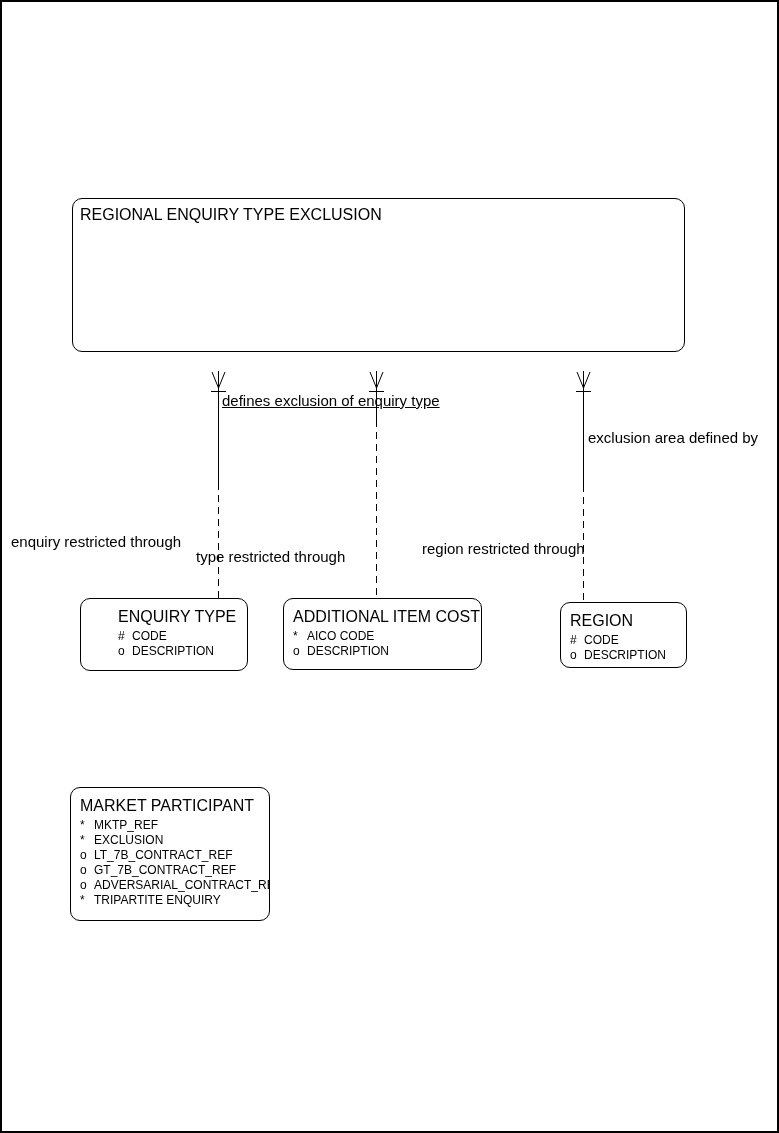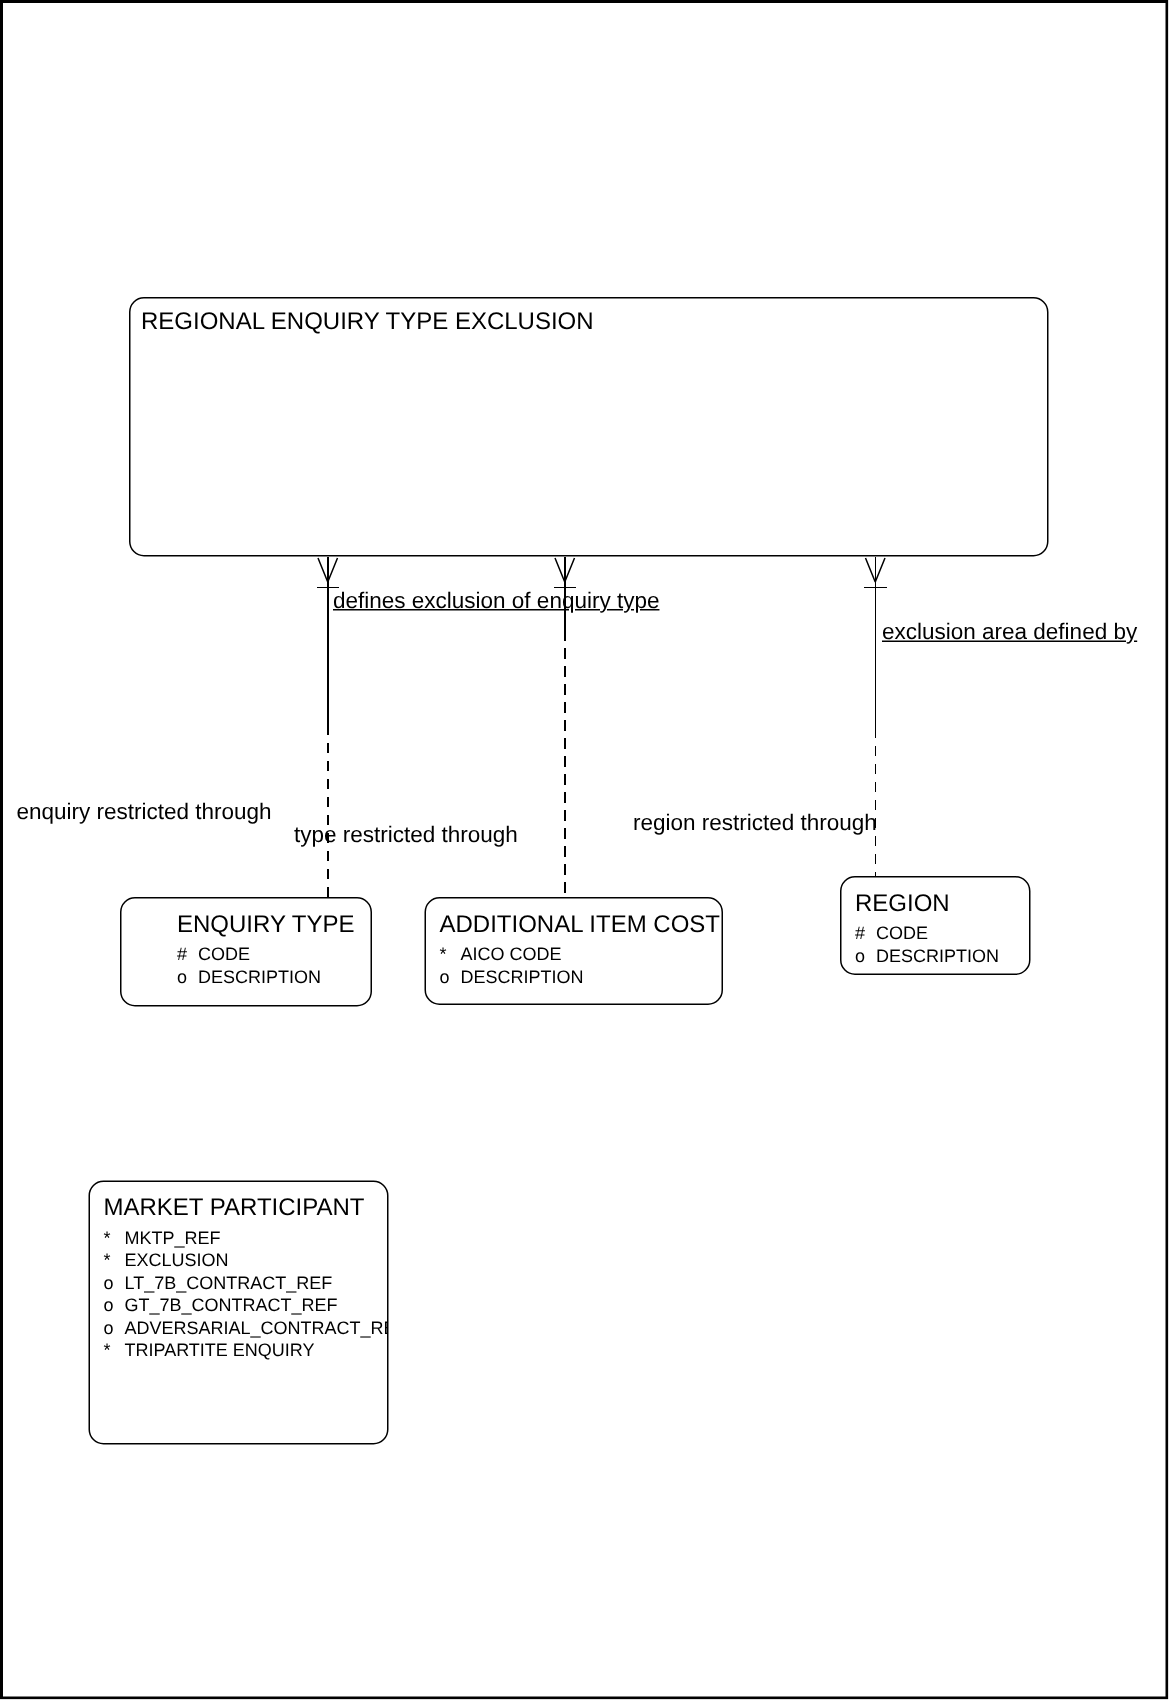--- a/index.html
+++ b/index.html
@@ -52,26 +52,26 @@
     <g stroke="#000" fill="none" stroke-width="1">
       <path d="M583.5,371 V485" shape-rendering="crispEdges"></path>
       <path d="M583.5,485 V602" stroke-dasharray="7 5" shape-rendering="crispEdges"></path>
       <g>
         <path d="M577,372 L583.5,388 M590,372 L583.5,388"></path>
         <path d="M576,391.5 H591" shape-rendering="crispEdges"></path>
       </g>
     </g>
   </svg>
 
-  <div class="entity root" style="left:86px; top:198px; width:613px; height:173px;">
+  <div class="entity root" style="left:72px; top:198px; width:613px; height:154px;">
     <div class="title">REGIONAL ENQUIRY TYPE EXCLUSION</div>
   </div>
 
   <div class="rel-label" style="left:222px; top:393px;text-decoration:underline;">defines exclusion of enquiry type</div>
-  <div class="rel-label" style="left:588px; top:414px;text-decoration:underline;">exclusion area defined by</div>
+  <div class="rel-label" style="left:588px; top:430px;">exclusion area defined by</div>
 
   <div class="rel-label" style="left:11px; top:534px;">enquiry restricted through</div>
   <div class="rel-label" style="left:196px; top:549px;">type restricted through</div>
   <div class="rel-label" style="left:422px; top:541px;">region restricted through</div>
 
   <div class="entity" style="left:80px; top:598px; width:168px; height:73px;padding-left:37px;">
     <div class="title">ENQUIRY TYPE</div>
     <div class="attrs">
       <div class="attr">
         <span class="marker">#</span>
@@ -91,35 +91,35 @@
         <span class="marker">*</span>
         <span>AICO CODE</span>
       </div>
       <div class="attr">
         <span class="marker">o</span>
         <span>DESCRIPTION</span>
       </div>
     </div>
   </div>
 
-  <div class="entity" style="left:560px; top:584px; width:127px; height:66px;">
+  <div class="entity" style="left:560px; top:602px; width:127px; height:66px;">
     <div class="title">REGION</div>
     <div class="attrs">
       <div class="attr">
         <span class="marker">#</span>
         <span>CODE</span>
       </div>
       <div class="attr">
         <span class="marker">o</span>
         <span>DESCRIPTION</span>
       </div>
     </div>
   </div>
 
-  <div class="entity" style="left:59px; top:787px; width:200px; height:176px;">
+  <div class="entity" style="left:70px; top:787px; width:200px; height:134px;">
     <div class="title">MARKET PARTICIPANT</div>
     <div class="attrs">
       <div class="attr">
         <span class="marker">*</span>
         <span>MKTP_REF</span>
       </div>
       <div class="attr">
         <span class="marker">*</span>
         <span>EXCLUSION</span>
       </div>

